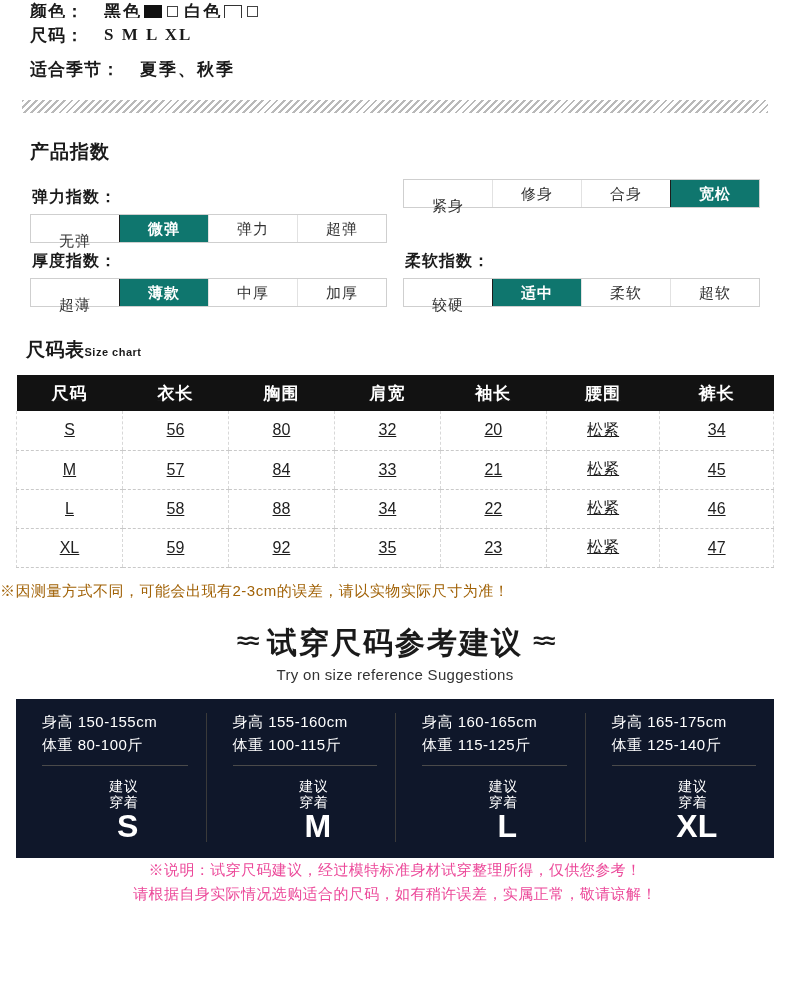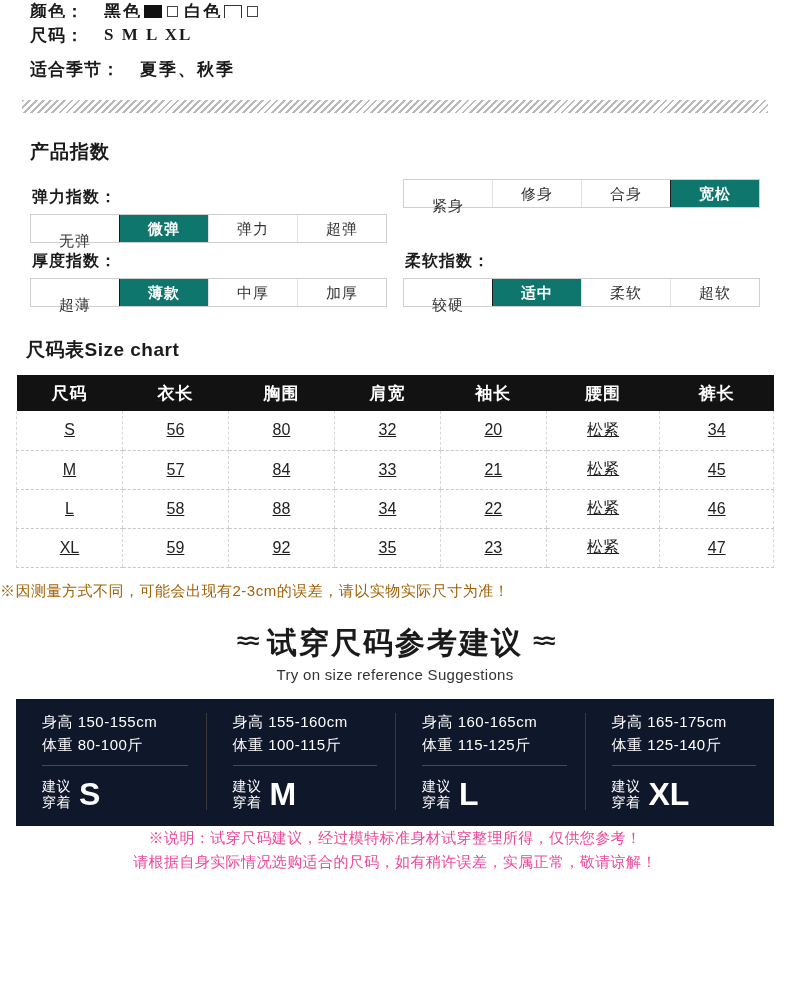--- a/index.html
+++ b/index.html
@@ -124,21 +124,21 @@
     border-left-color: #1c1c1c;
   }
 
   
   .chart-title {
     margin: 30px 0 0 26px;
     font-size: 19px;
     font-weight: bold;
     letter-spacing: 0.5px;
   }
-  .chart-title .en { font-size: 19px; }
+  .chart-title .en { font-size: 11px; }
 
   table.size {
     margin: 12px 16px 0 16px;
     width: 758px;
     border-collapse: collapse;
     table-layout: fixed;
     text-decoration: underline;
   }
   table.size th {
     background: #121212;
@@ -217,20 +217,21 @@
     white-space: nowrap;
   }
   .rec-sep {
     height: 1px;
     background: #4a4a4a;
     margin: 10px 18px 12px 0;
   }
   .rec-advise {
     display: flex;
     align-items: center;
+    flex-direction: column;
   }
   .rec-advise .two {
     font-size: 14px;
     line-height: 16px;
     letter-spacing: 0.5px;
   }
   .rec-advise .sz {
     font-size: 32px;
     font-weight: bold;
     margin-left: 8px;

